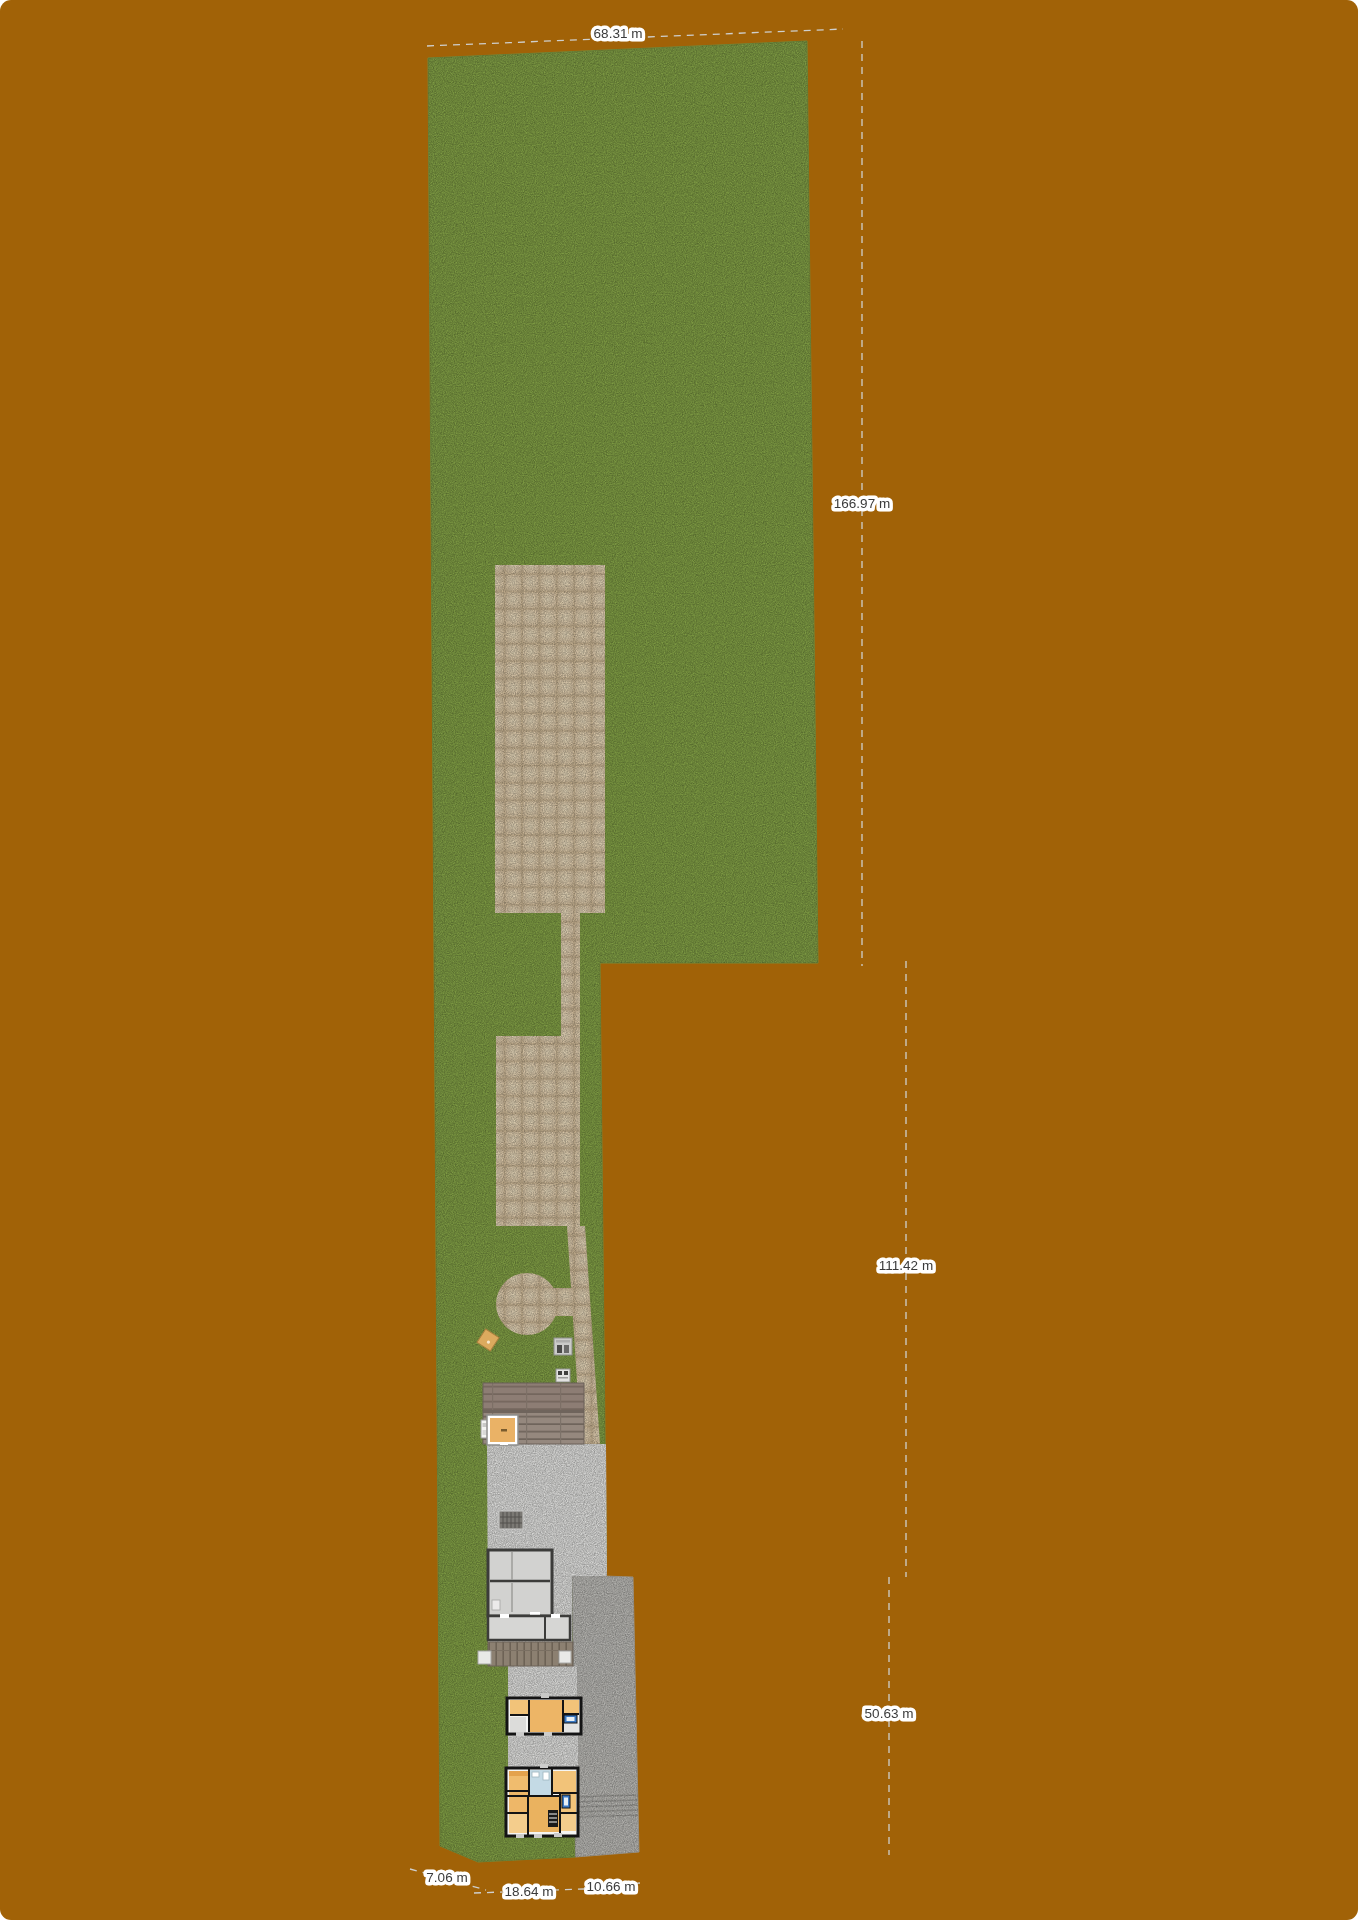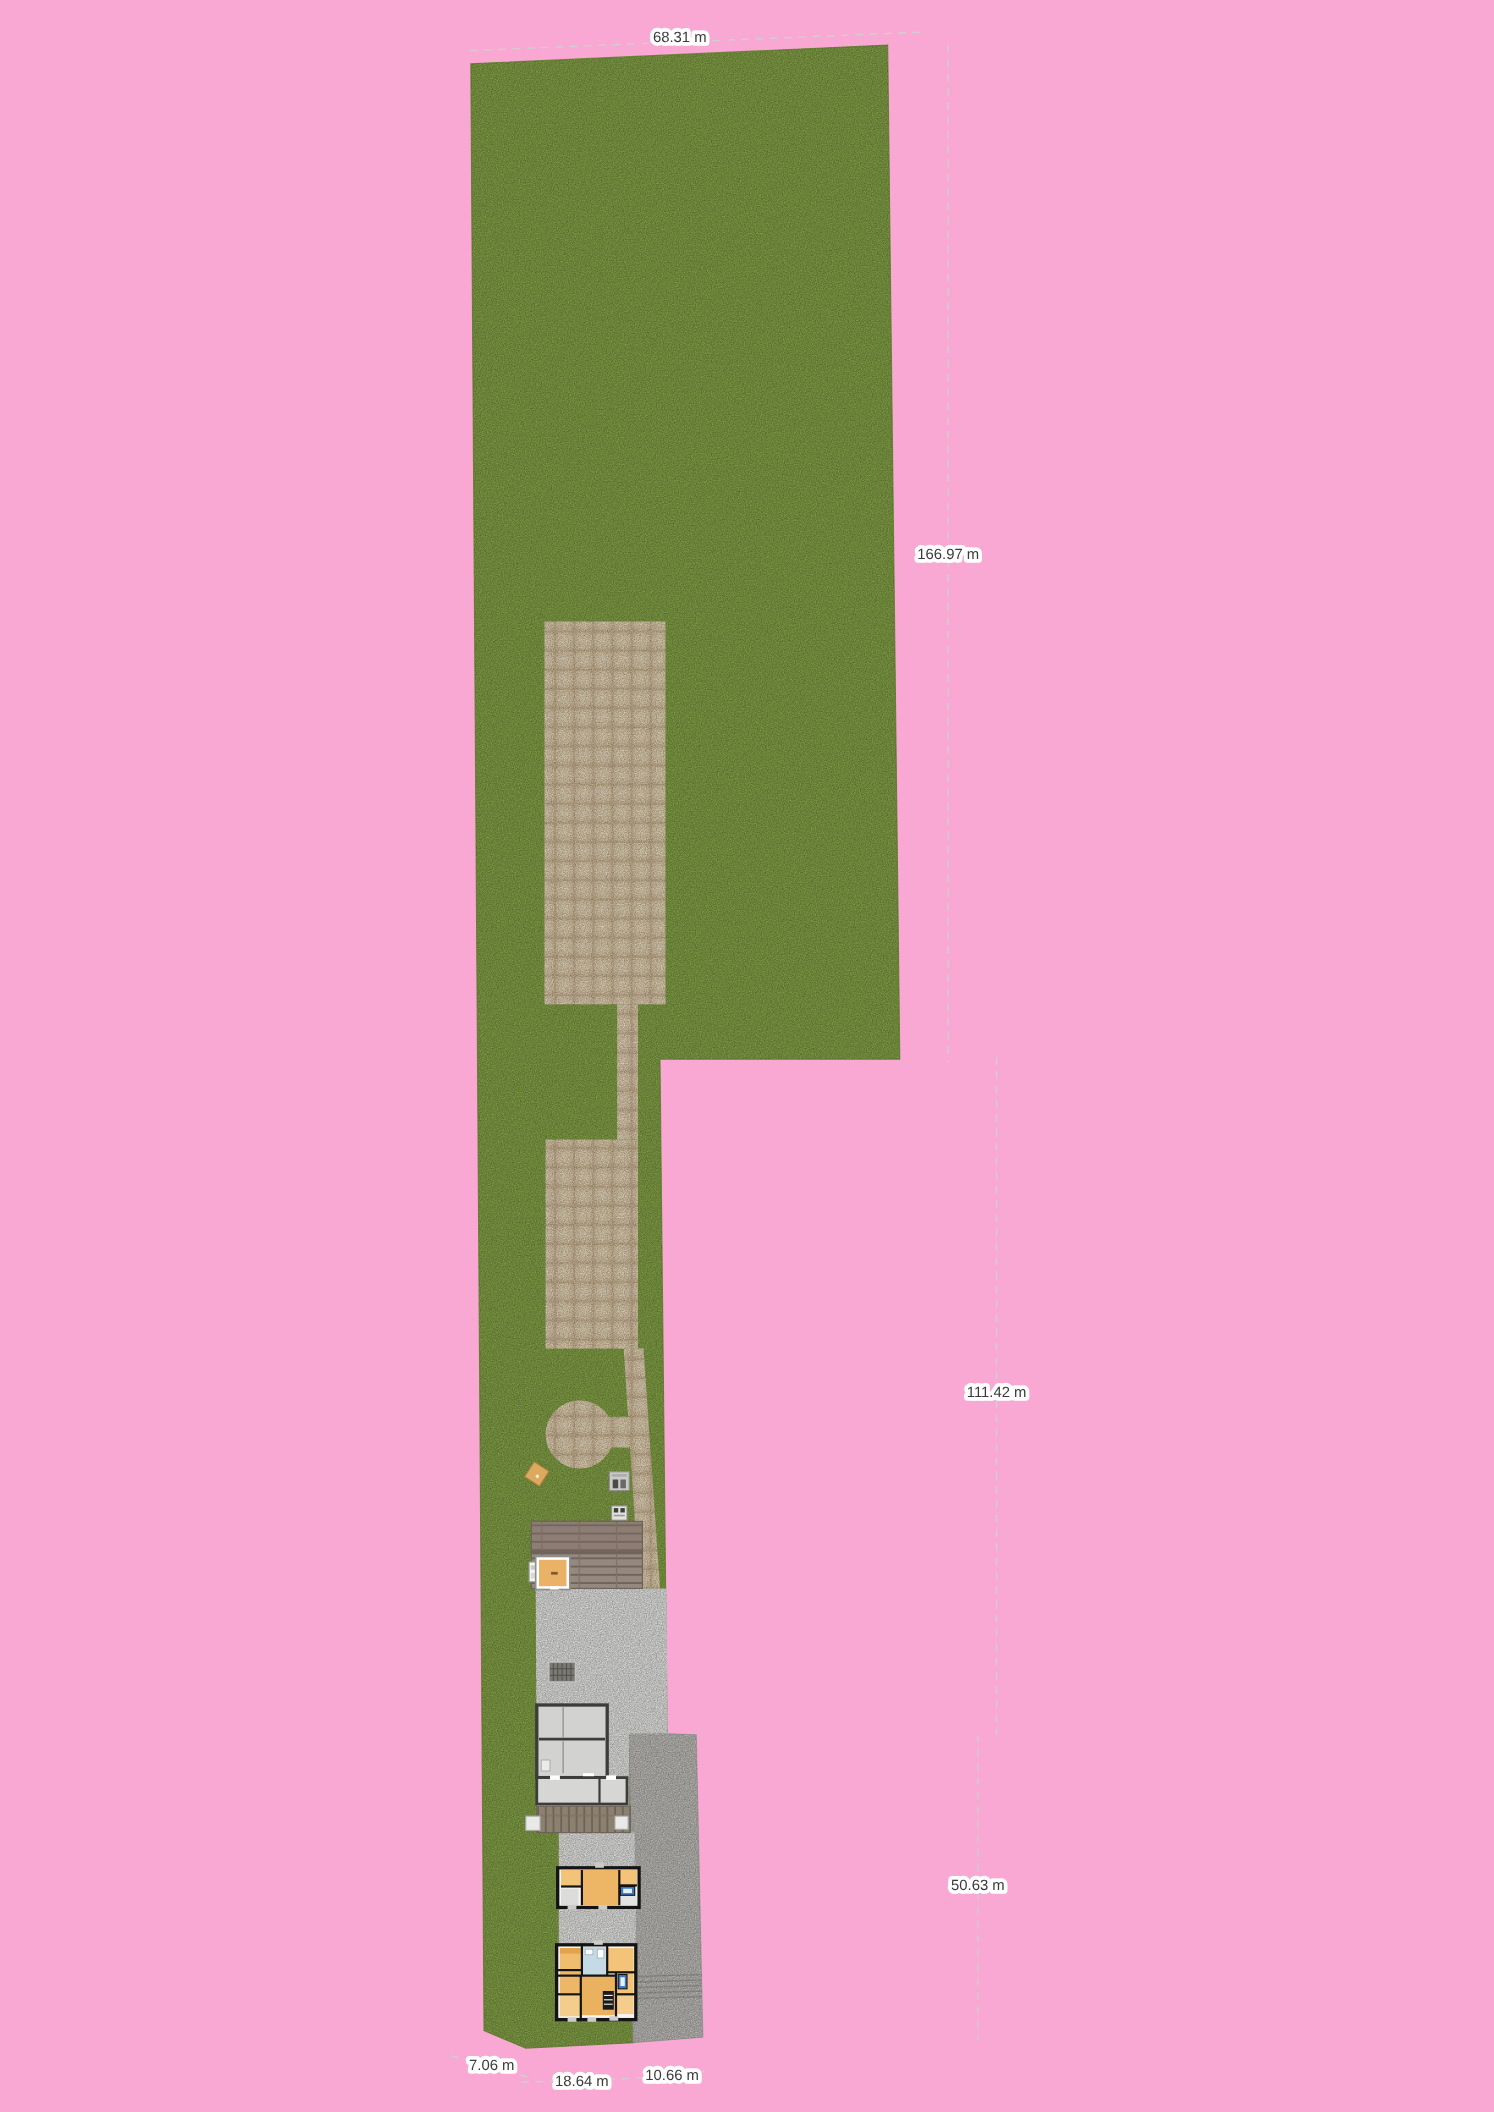--- a/index.html
+++ b/index.html
@@ -1,16 +1,16 @@
 <!DOCTYPE html>
 <html><head>
 <meta charset="utf-8">
 <style>
   html,body{margin:0;padding:0;background:#ffffff;}
-  .stage{position:relative;width:1358px;height:1920px;background:#f9a8d4;overflow:hidden;}
+  .stage{position:relative;width:1358px;height:1920px;background:#a16207;overflow:hidden;border-radius:11px;}
   .stage svg{position:absolute;left:0;top:0;}
   svg text{
     font-family:"Liberation Sans", sans-serif;
     font-size:13.5px;
     fill:#3b3b3b;
     text-anchor:middle;
     paint-order:stroke;
     stroke:#ffffff;
     stroke-width:7px;
     stroke-linejoin:round;

